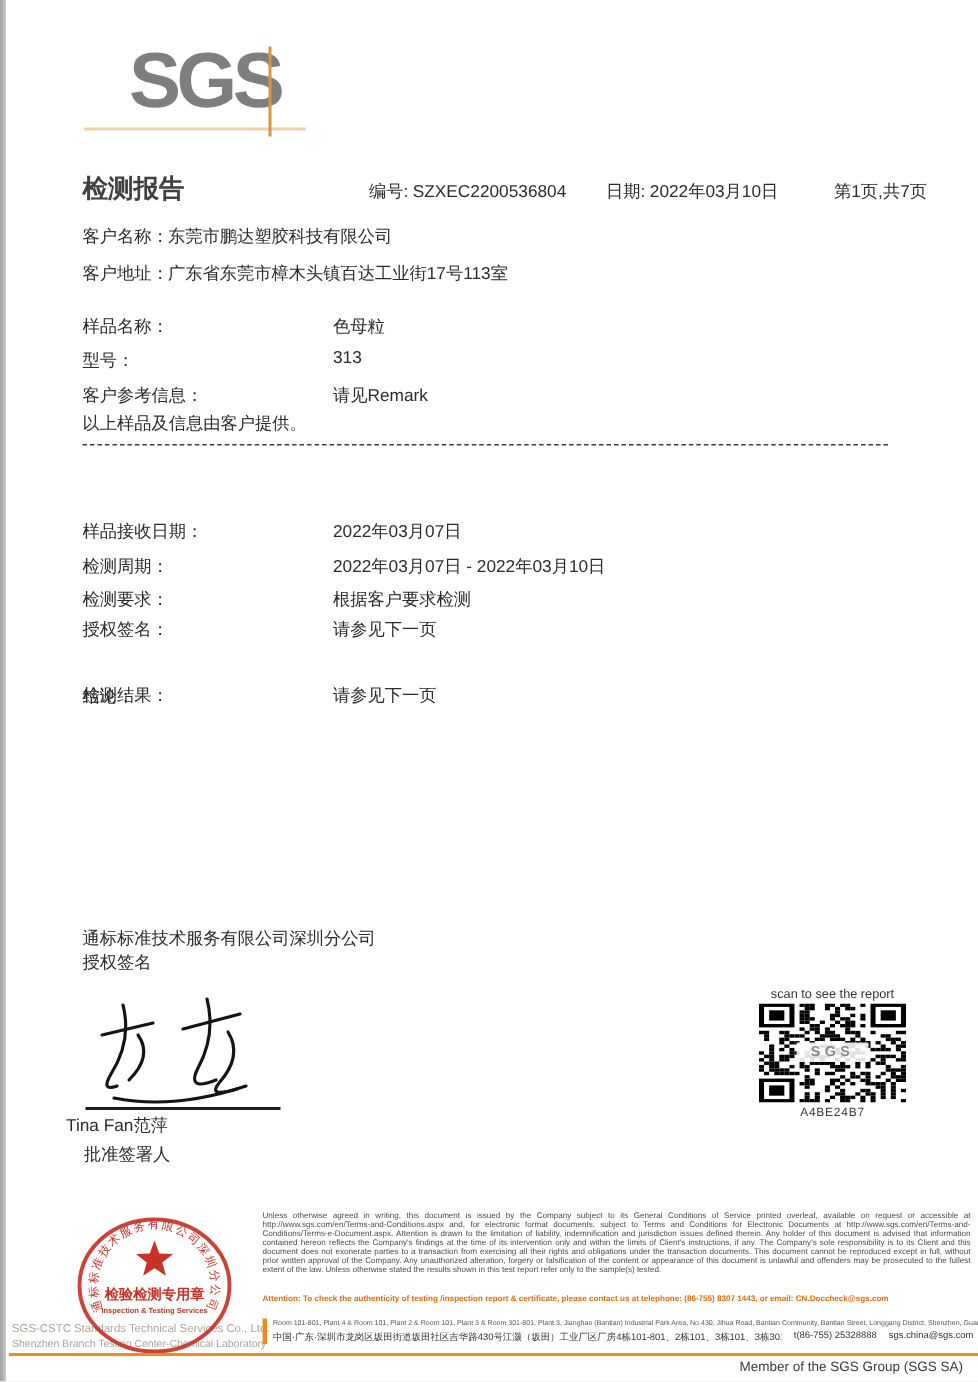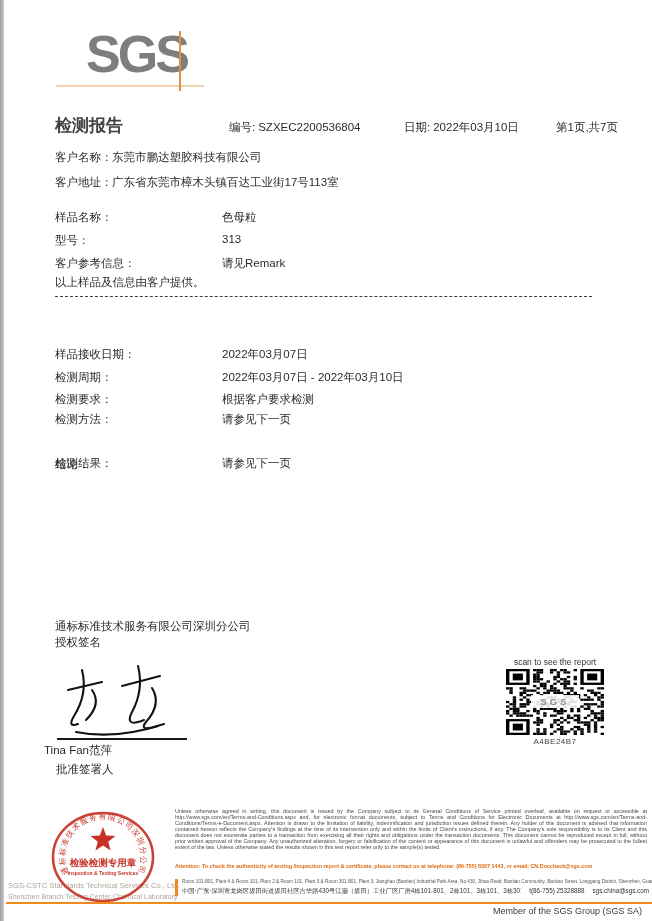--- a/index.html
+++ b/index.html
@@ -71,21 +71,21 @@
 <body>
 
 <div class="page">
   <div class="page-edge"></div>
 
   <span class="logo-text">SGS</span>
   <div class="logo-hline"></div>
   <div class="logo-vline"></div>
 
   <span class="report-title">检测报告</span>
-  <span class="hitem" style="left:229px"><span class="hl">编号:</span><span>SZXEC2200536804</span></span>
+  <span class="hitem" style="left:246px"><span class="hl">编号:</span><span>SZXEC2200536804</span></span>
   <span class="hitem" style="left:404px"><span class="hl">日期:</span><span>2022年03月10日</span></span>
   <span class="hitem" style="left:556px">第1页,共7页</span>
 
   <div class="row" style="top:150px">
     <span class="lbl w1">客户名称：</span>
     <span class="val">东莞市鹏达塑胶科技有限公司</span>
   </div>
   <div class="row" style="top:175px">
     <span class="lbl w1">客户地址：</span>
     <span class="val">广东省东莞市樟木头镇百达工业街17号113室</span>
@@ -112,21 +112,21 @@
   </div>
   <div class="row" style="top:370px">
     <span class="lbl w2">检测周期：</span>
     <span class="val">2022年03月07日 - 2022年03月10日</span>
   </div>
   <div class="row" style="top:392px">
     <span class="lbl w2">检测要求：</span>
     <span class="val">根据客户要求检测</span>
   </div>
   <div class="row" style="top:412px">
-    <span class="lbl w2">检测方法：</span>
+    <span class="lbl w2">授权签名：</span>
     <span class="val">请参见下一页</span>
   </div>
   <div class="row" style="top:456px">
     <span class="lbl w2">检测结果：</span>
     <span class="val">请参见下一页</span>
   </div>
 
   <span class="conclusion-label">结论：</span>
 
   <div class="sig-company">

